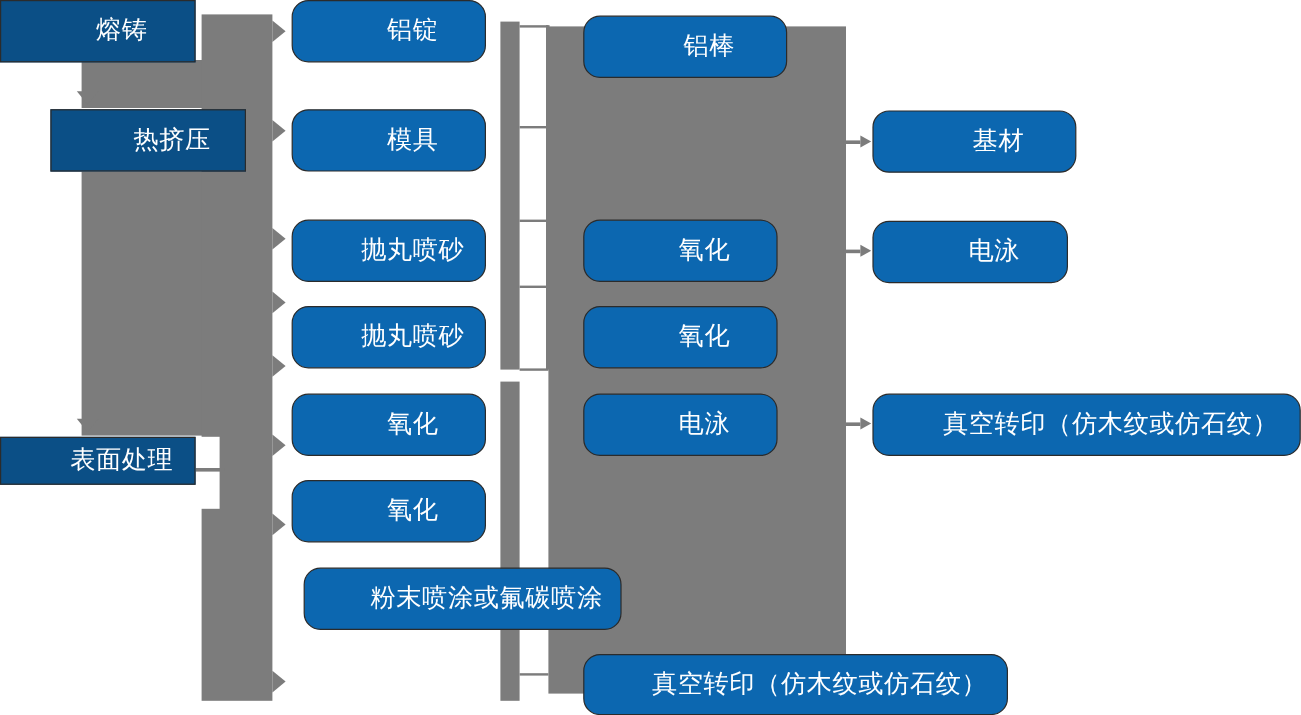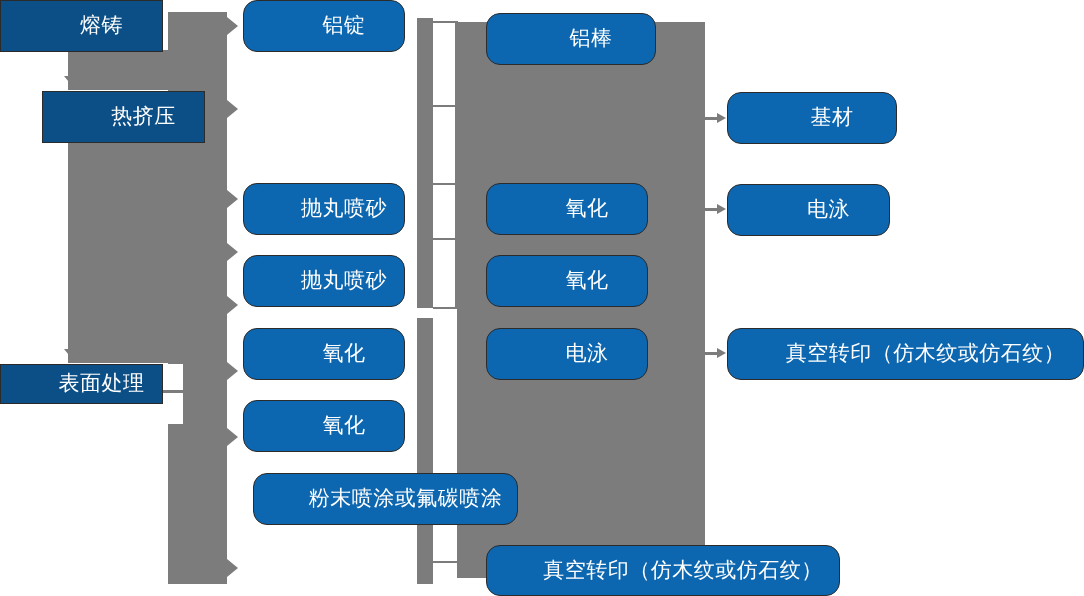--- a/index.html
+++ b/index.html
@@ -107,20 +107,23 @@
   </div>
 
   <div class="box dark" style="left:0px;top:364px;width:163px;height:40px;">
     <span class="box-label">表面处理</span>
   </div>
 
   <div class="box mid" style="left:243px;top:0px;width:162px;height:52px;">
     <span class="box-label">铝锭</span>
   </div>
 
+  <div class="box mid" style="left:243px;top:91px;width:162px;height:52px;">
+    <span class="box-label">模具</span>
+  </div>
 
   <div class="box mid" style="left:243px;top:183px;width:162px;height:52px;">
     <span class="box-label">抛丸喷砂</span>
   </div>
 
   <div class="box mid" style="left:243px;top:255px;width:162px;height:52px;">
     <span class="box-label">抛丸喷砂</span>
   </div>
 
   <div class="box mid" style="left:243px;top:328px;width:162px;height:52px;">

